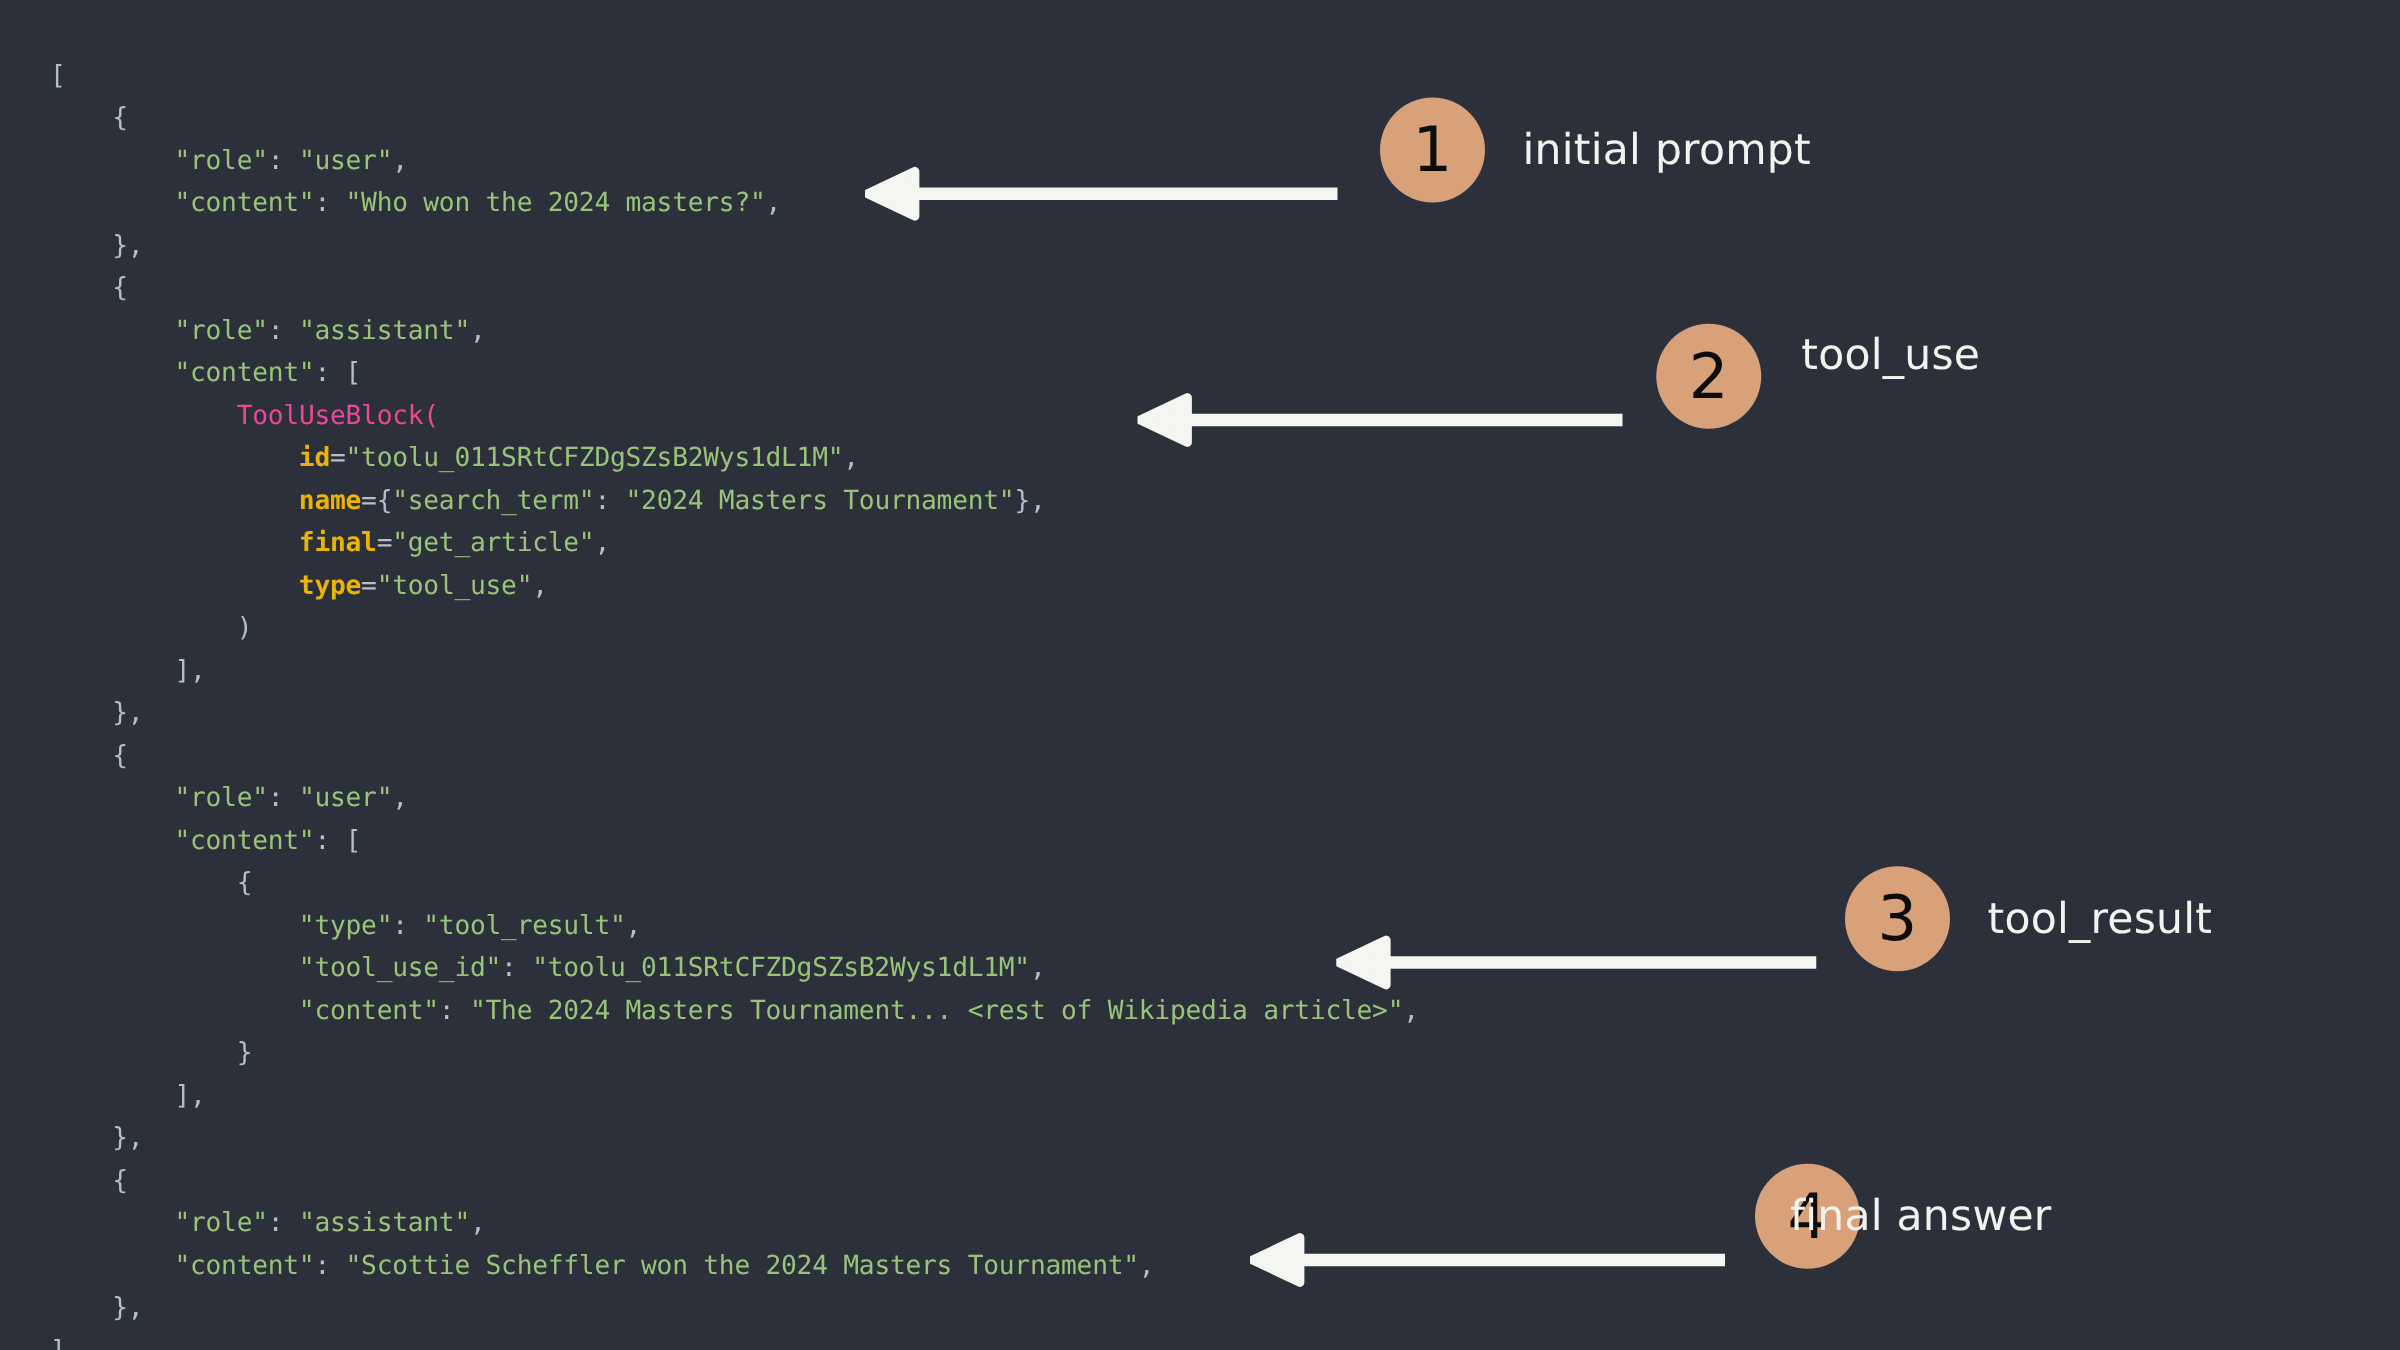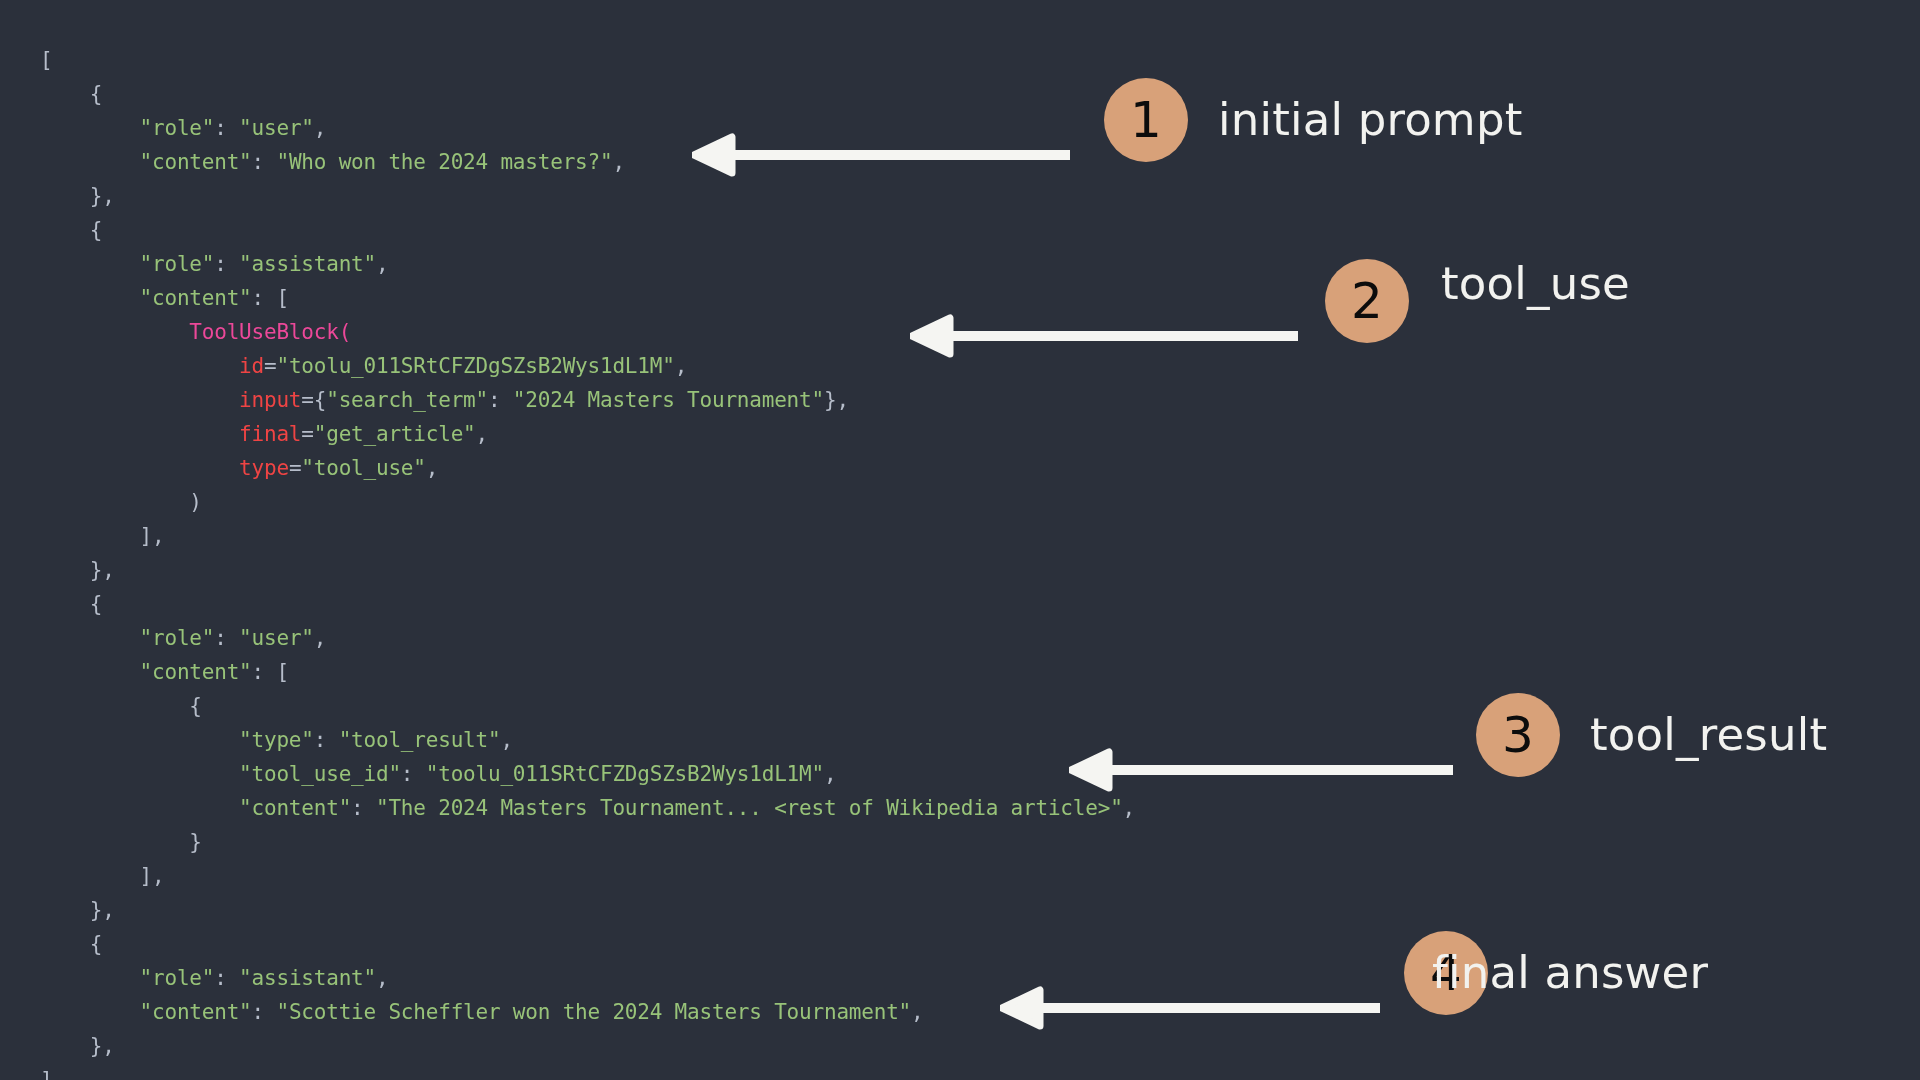--- a/index.html
+++ b/index.html
@@ -29,40 +29,40 @@
     font-family: "DejaVu Sans Mono", "Liberation Mono", monospace;
     font-size: 21px;
     line-height: 34px;
     white-space: pre;
     color: #c2c8d4;
     letter-spacing: -0.2px;
   }
   #code .ln { display: block; height: 34px; }
   .punct  { color: #b6bdca; }
   .str    { color: #98c379; }
-  .kw     { color: #ef4444; }
+  .kw     { color: #eab308; font-weight: bold; }
   .cls    { color: #ec4899; }
   .badge {
     position: absolute;
     width: 84px;
     height: 84px;
     border-radius: 50%;
     background: #d8a179;
     color: #0c0c0c;
     font-family: "DejaVu Sans", "Liberation Sans", sans-serif;
     font-size: 50px;
     line-height: 84px;
     text-align: center;
     font-weight: 400;
   }
   .anno-label {
     position: absolute;
     color: #f2f2ef;
     font-family: "DejaVu Sans", "Liberation Sans", sans-serif;
-    font-size: 45px;
+    font-size: 34px;
     line-height: 84px;
     white-space: nowrap;
     letter-spacing: 0.2px;
   }
   .arrow {
     position: absolute;
   }
 </style>
 </head>
 <body>
@@ -72,21 +72,21 @@
   <pre id="code"><span class="ln"><span class="punct">[</span>
 </span><span class="ln">    <span class="punct">{</span>
 </span><span class="ln">        <span class="str">"role"</span><span class="punct">: </span><span class="str">"user"</span><span class="punct">,</span>
 </span><span class="ln">        <span class="str">"content"</span><span class="punct">: </span><span class="str">"Who won the 2024 masters?"</span><span class="punct">,</span>
 </span><span class="ln">    <span class="punct">},</span>
 </span><span class="ln">    <span class="punct">{</span>
 </span><span class="ln">        <span class="str">"role"</span><span class="punct">: </span><span class="str">"assistant"</span><span class="punct">,</span>
 </span><span class="ln">        <span class="str">"content"</span><span class="punct">: </span><span class="punct">[</span>
 </span><span class="ln">            <span class="cls">ToolUseBlock(</span>
 </span><span class="ln">                <span class="kw">id</span><span class="punct">=</span><span class="str">"toolu_011SRtCFZDgSZsB2Wys1dL1M"</span><span class="punct">,</span>
-</span><span class="ln">                <span class="kw">input</span><span class="punct">={</span><span class="str">"search_term"</span><span class="punct">: </span><span class="str">"2024 Masters Tournament"</span><span class="punct">},</span>
+</span><span class="ln">                <span class="kw">name</span><span class="punct">={</span><span class="str">"search_term"</span><span class="punct">: </span><span class="str">"2024 Masters Tournament"</span><span class="punct">},</span>
 </span><span class="ln">                <span class="kw">final</span><span class="punct">=</span><span class="str">"get_article"</span><span class="punct">,</span>
 </span><span class="ln">                <span class="kw">type</span><span class="punct">=</span><span class="str">"tool_use"</span><span class="punct">,</span>
 </span><span class="ln">            <span class="punct">)</span>
 </span><span class="ln">        <span class="punct">],</span>
 </span><span class="ln">    <span class="punct">},</span>
 </span><span class="ln">    <span class="punct">{</span>
 </span><span class="ln">        <span class="str">"role"</span><span class="punct">: </span><span class="str">"user"</span><span class="punct">,</span>
 </span><span class="ln">        <span class="str">"content"</span><span class="punct">: </span><span class="punct">[</span>
 </span><span class="ln">            <span class="punct">{</span>
 </span><span class="ln">                <span class="str">"type"</span><span class="punct">: </span><span class="str">"tool_result"</span><span class="punct">,</span>

